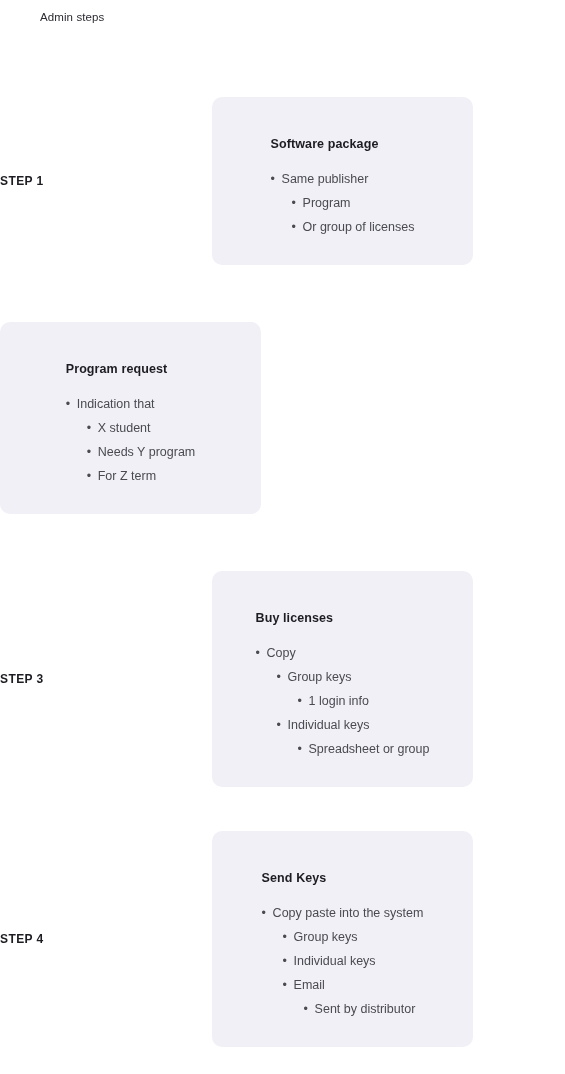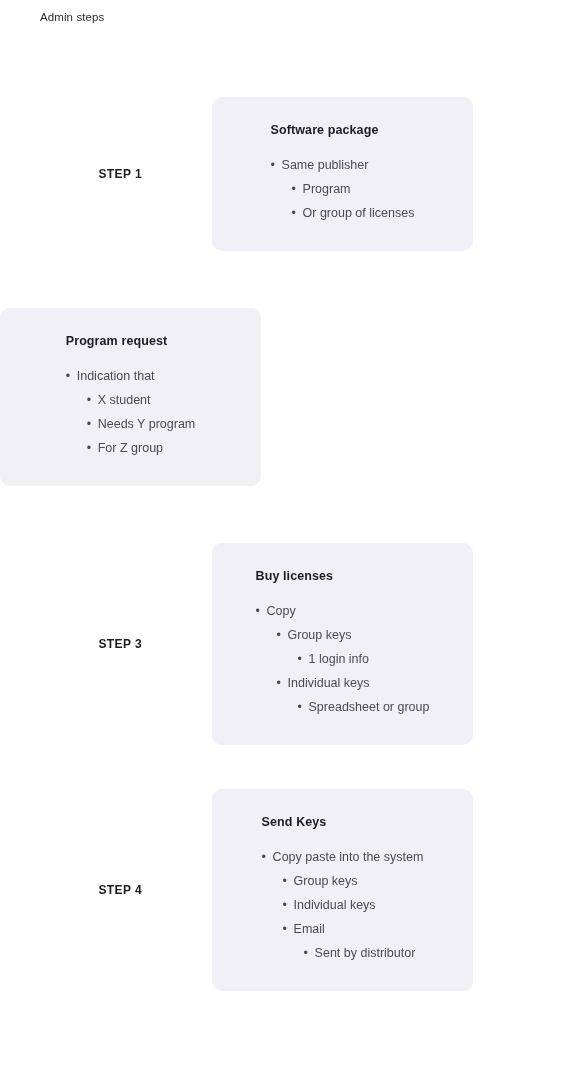--- a/index.html
+++ b/index.html
@@ -38,38 +38,37 @@
   .step-row {
     position: relative;
     display: flex;
     align-items: center;
   }
 
   .step-label-col {
     width: 212px;
     flex: 0 0 212px;
     display: flex;
-    justify-content: flex-end;
     padding-right: 70px;
   }
 
   .step-label {
     font-size: 12px;
     font-weight: 700;
     color: #1c1c22;
     letter-spacing: 0.4px;
     white-space: nowrap;
   }
 
   .step-card {
     width: 261px;
     flex: 0 0 261px;
     background: #f1f0f6;
     border-radius: 10px;
-    padding: 26px 18px 26px 18px;
+    padding: 40px 18px 26px 18px;
     display: flex;
     flex-direction: column;
     align-items: center;
   }
 
   .card-inner {
     display: inline-block;
     text-align: left;
   }
 
@@ -155,21 +154,21 @@
             <li class="bullet-item lvl-2">
               <span class="dot">•</span>
               <span>X student</span>
             </li>
             <li class="bullet-item lvl-2">
               <span class="dot">•</span>
               <span>Needs Y program</span>
             </li>
             <li class="bullet-item lvl-2">
               <span class="dot">•</span>
-              <span>For Z group</span>
+              <span>For Z term</span>
             </li>
           </ul>
         </div>
       </div>
     </div>
     <div class="row-gap-2"></div>
     <div class="step-row">
       <div class="step-label-col">
         <div class="step-label">STEP 3</div>
       </div>

